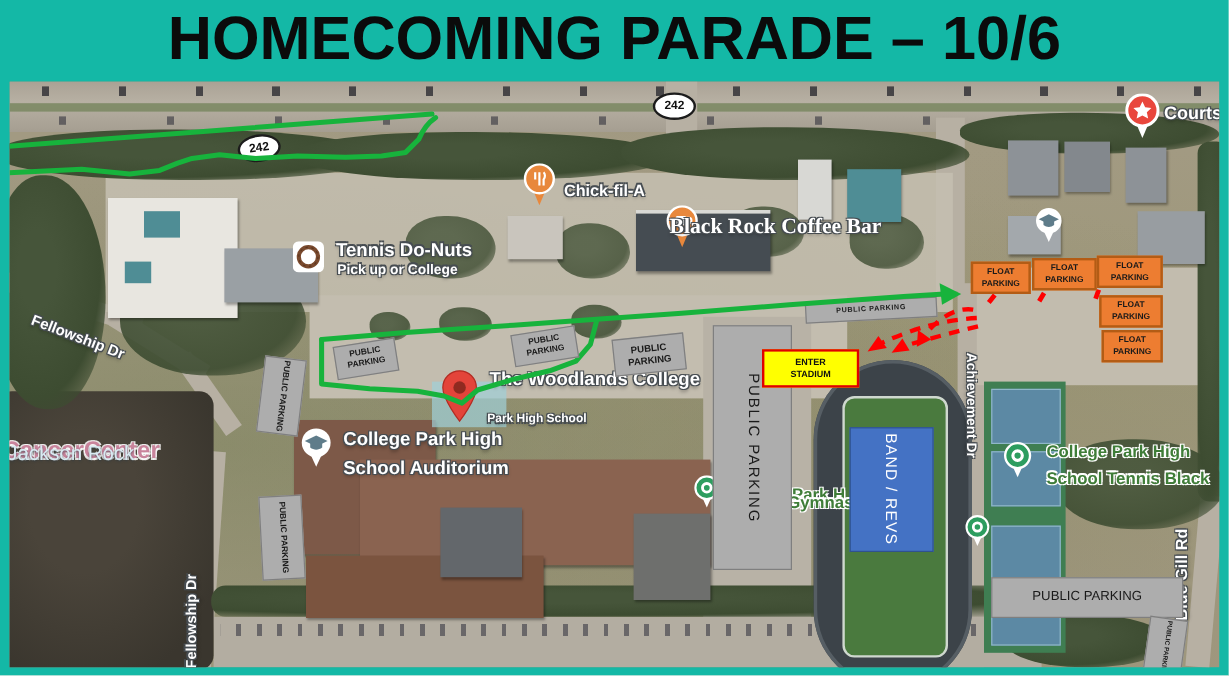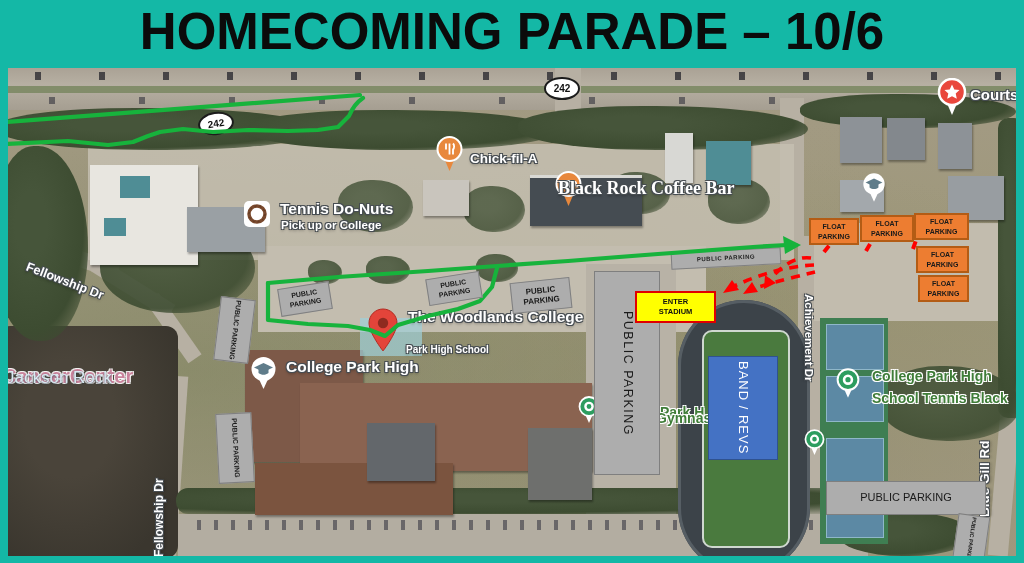--- a/index.html
+++ b/index.html
@@ -167,20 +167,21 @@
     <div class="abs glabel" style="left:400px;top:240px;font-size:15.5px;z-index:22;">The Woodlands College</div>
     <div class="abs glabel" style="left:398px;top:262px;font-size:10px;z-index:22;margin-top:14px;">Park High School</div>
 
     <svg class="abs" style="left:242px;top:288px;z-index:22;" width="27" height="34" viewBox="0 0 27 34">
       <polygon points="13.5,33 8,21 19,21" fill="#fff"></polygon>
       <circle cx="13.5" cy="13" r="12" fill="#fff"></circle>
       <polygon points="13.5,7 23,11.5 13.5,16 4,11.5" fill="#5f7c8a"></polygon>
       <path d="M8.5,13 v4 c3,2.4 7,2.4 10,0 v-4" fill="#5f7c8a"></path>
     </svg>
     <div class="abs glabel" style="left:278px;top:290px;font-size:15.5px;z-index:22;">College Park High</div>
+    <div class="abs glabel" style="left:278px;top:314px;font-size:15.5px;z-index:22;">School Auditorium</div>
 
     <svg class="abs" style="left:929px;top:10px;" width="30 " height="38" viewBox="0 0 30 38">
       <polygon points="15,37 9,23 21,23" fill="#fff"></polygon>
       <circle cx="15" cy="14" r="13" fill="#e9473d" stroke="#fff" stroke-width="2.5"></circle>
       <polygon points="15,6.5 17.3,11.4 22.5,12 18.7,15.6 19.8,20.8 15,18.2 10.2,20.8 11.3,15.6 7.5,12 12.7,11.4" fill="#fff"></polygon>
     </svg>
     <div class="abs glabel" style="left:962px;top:18px;font-size:15px;">Courts</div>
 
     <svg class="abs" style="left:854px;top:104px;" width="24" height="31" viewBox="0 0 27 34">
       <polygon points="13.5,33 8,21 19,21" fill="#fff"></polygon>

